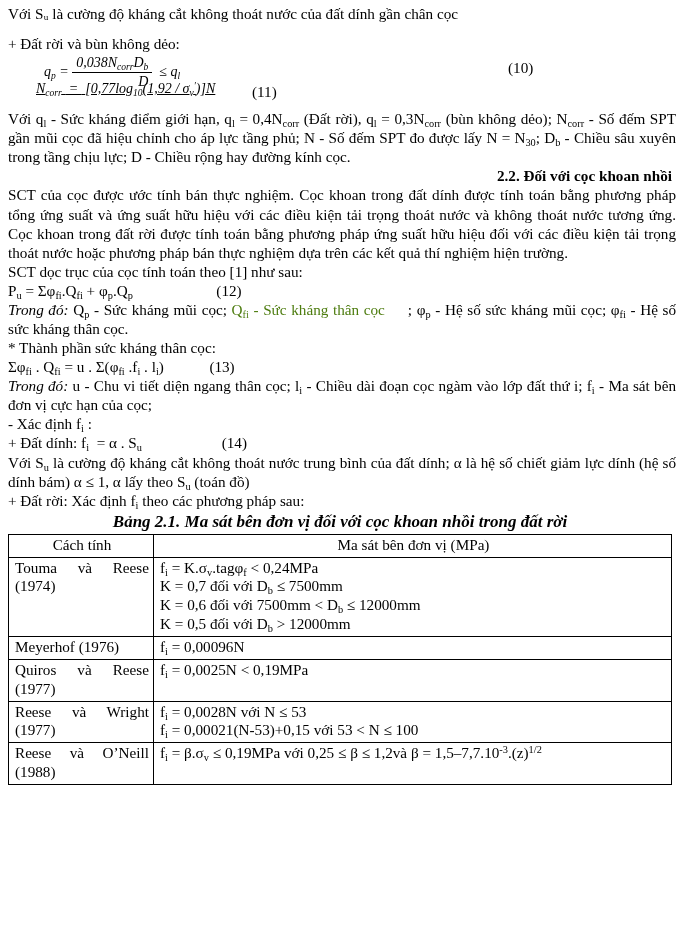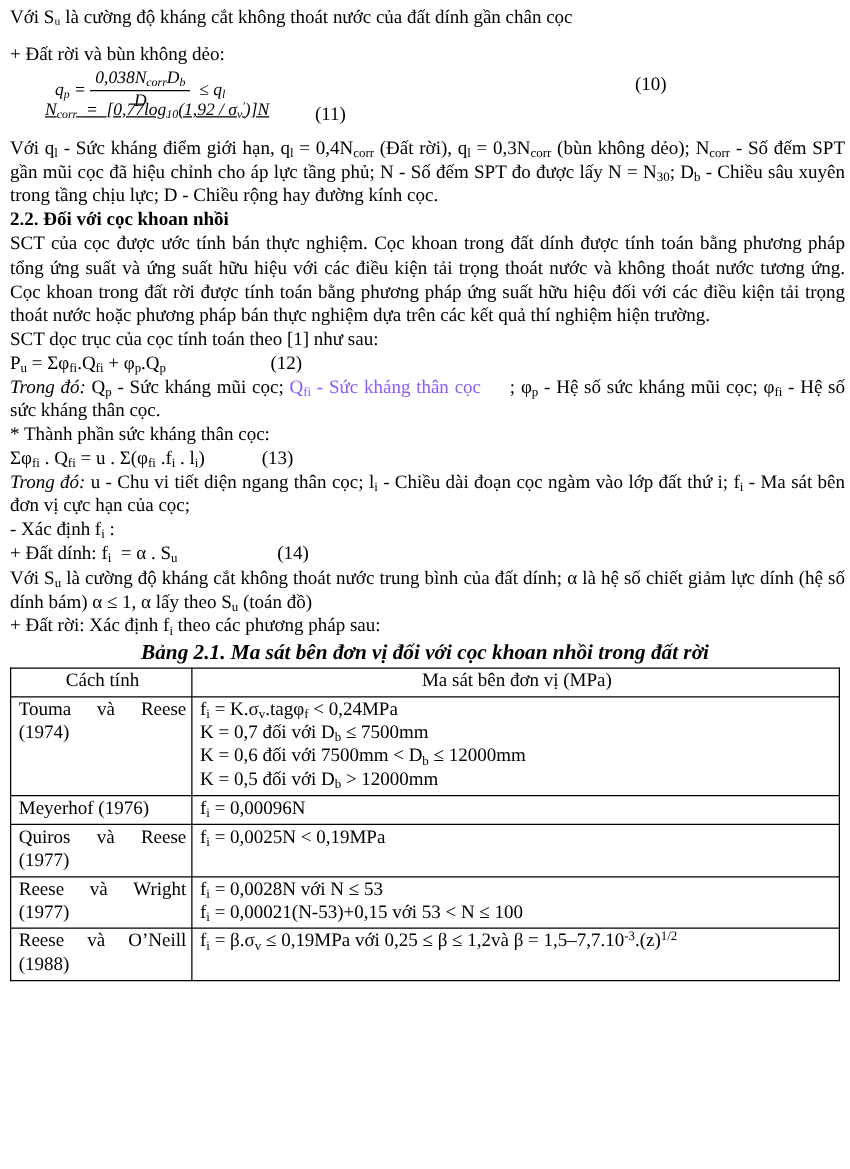--- a/index.html
+++ b/index.html
@@ -39,36 +39,36 @@
     font-size: 0.68em;
     vertical-align: -0.27em;
     line-height: 0;
   }
   sup {
     font-size: 0.68em;
     vertical-align: 0.45em;
     line-height: 0;
   }
   .italic { font-style: italic; }
-  .red { color: #8b5cf6; margin-top: 12px; }
+  .red { color: #4d7c0f; margin-top: 12px; }
 
   
   .formula-block {
     position: relative;
     height: 56px;
     padding-left: 8px;
   }
   .mathit {
     font-family: "Liberation Serif", "DejaVu Serif", serif;
     font-style: italic;
   }
   .frac {
     display: inline-block;
     vertical-align: middle;
-    text-align: center;
+    text-align: right;
   }
   .frac .num {
     display: block;
     padding: 0 4px 1px 4px;
     border-bottom: 1.2px solid #000;
     font-size: 14px;
   }
   .frac .den {
     display: block;
     padding: 1px 4px 0 4px;
@@ -99,20 +99,21 @@
     left: 252px;
     top: 30px;
     font-size: 15.2px;
   }
 
   
   .sec-head {
     font-weight: bold;
     padding: 0 8px;
     line-height: 1.255;
+    text-align: right;
   }
 
   
   .tbl-caption {
     text-align: center;
     font-weight: bold;
     font-style: italic;
     font-size: 17px;
     padding: 2px 8px 2px 8px;
   }

